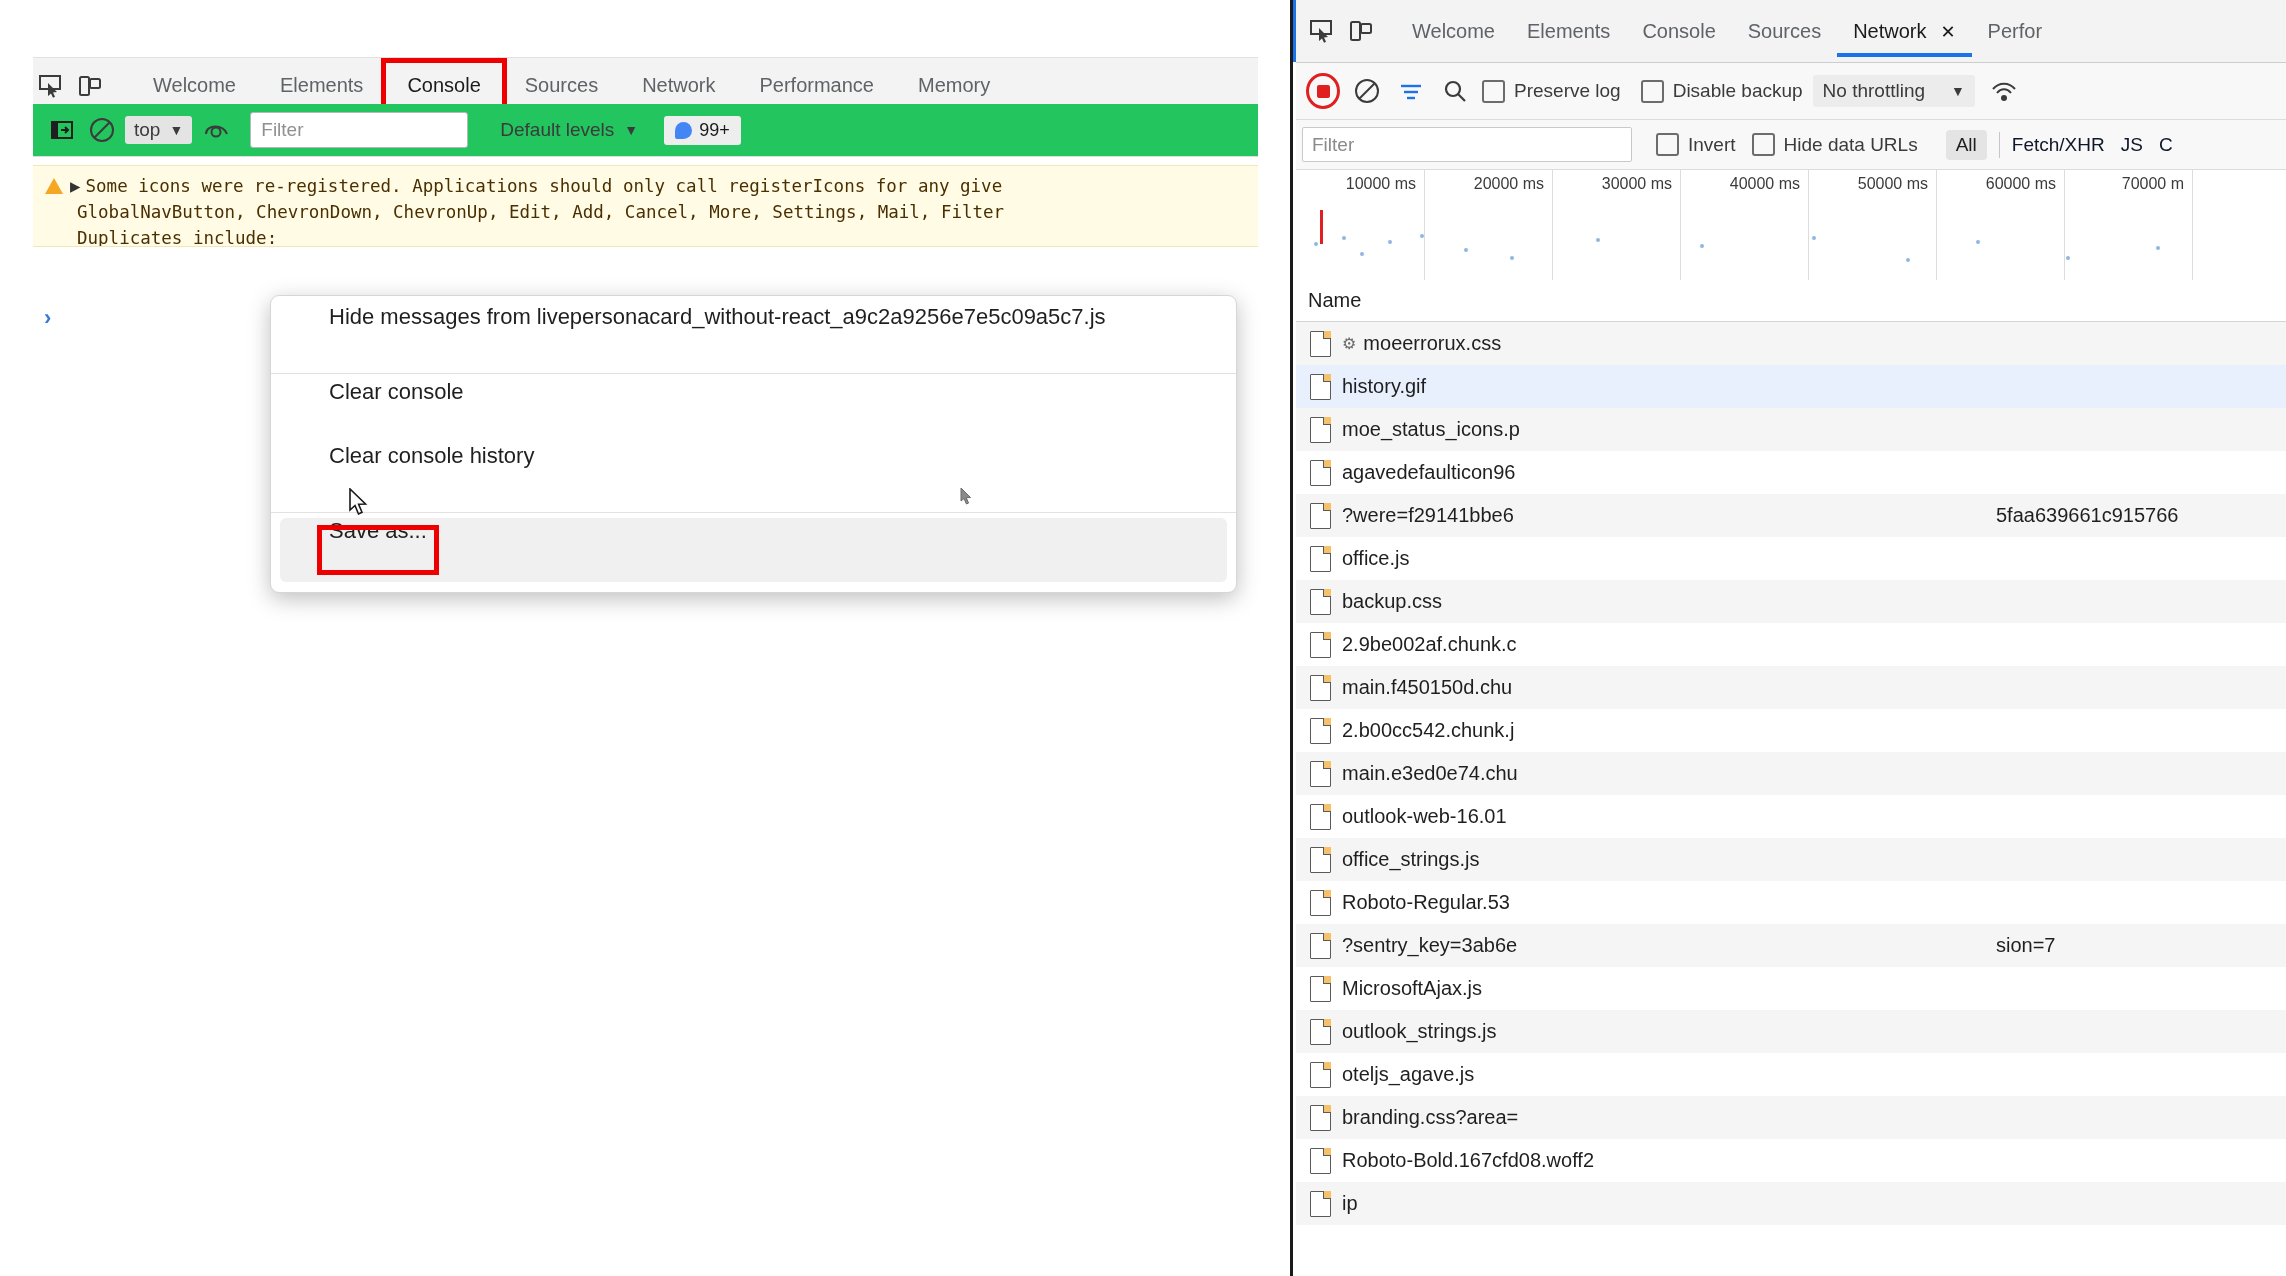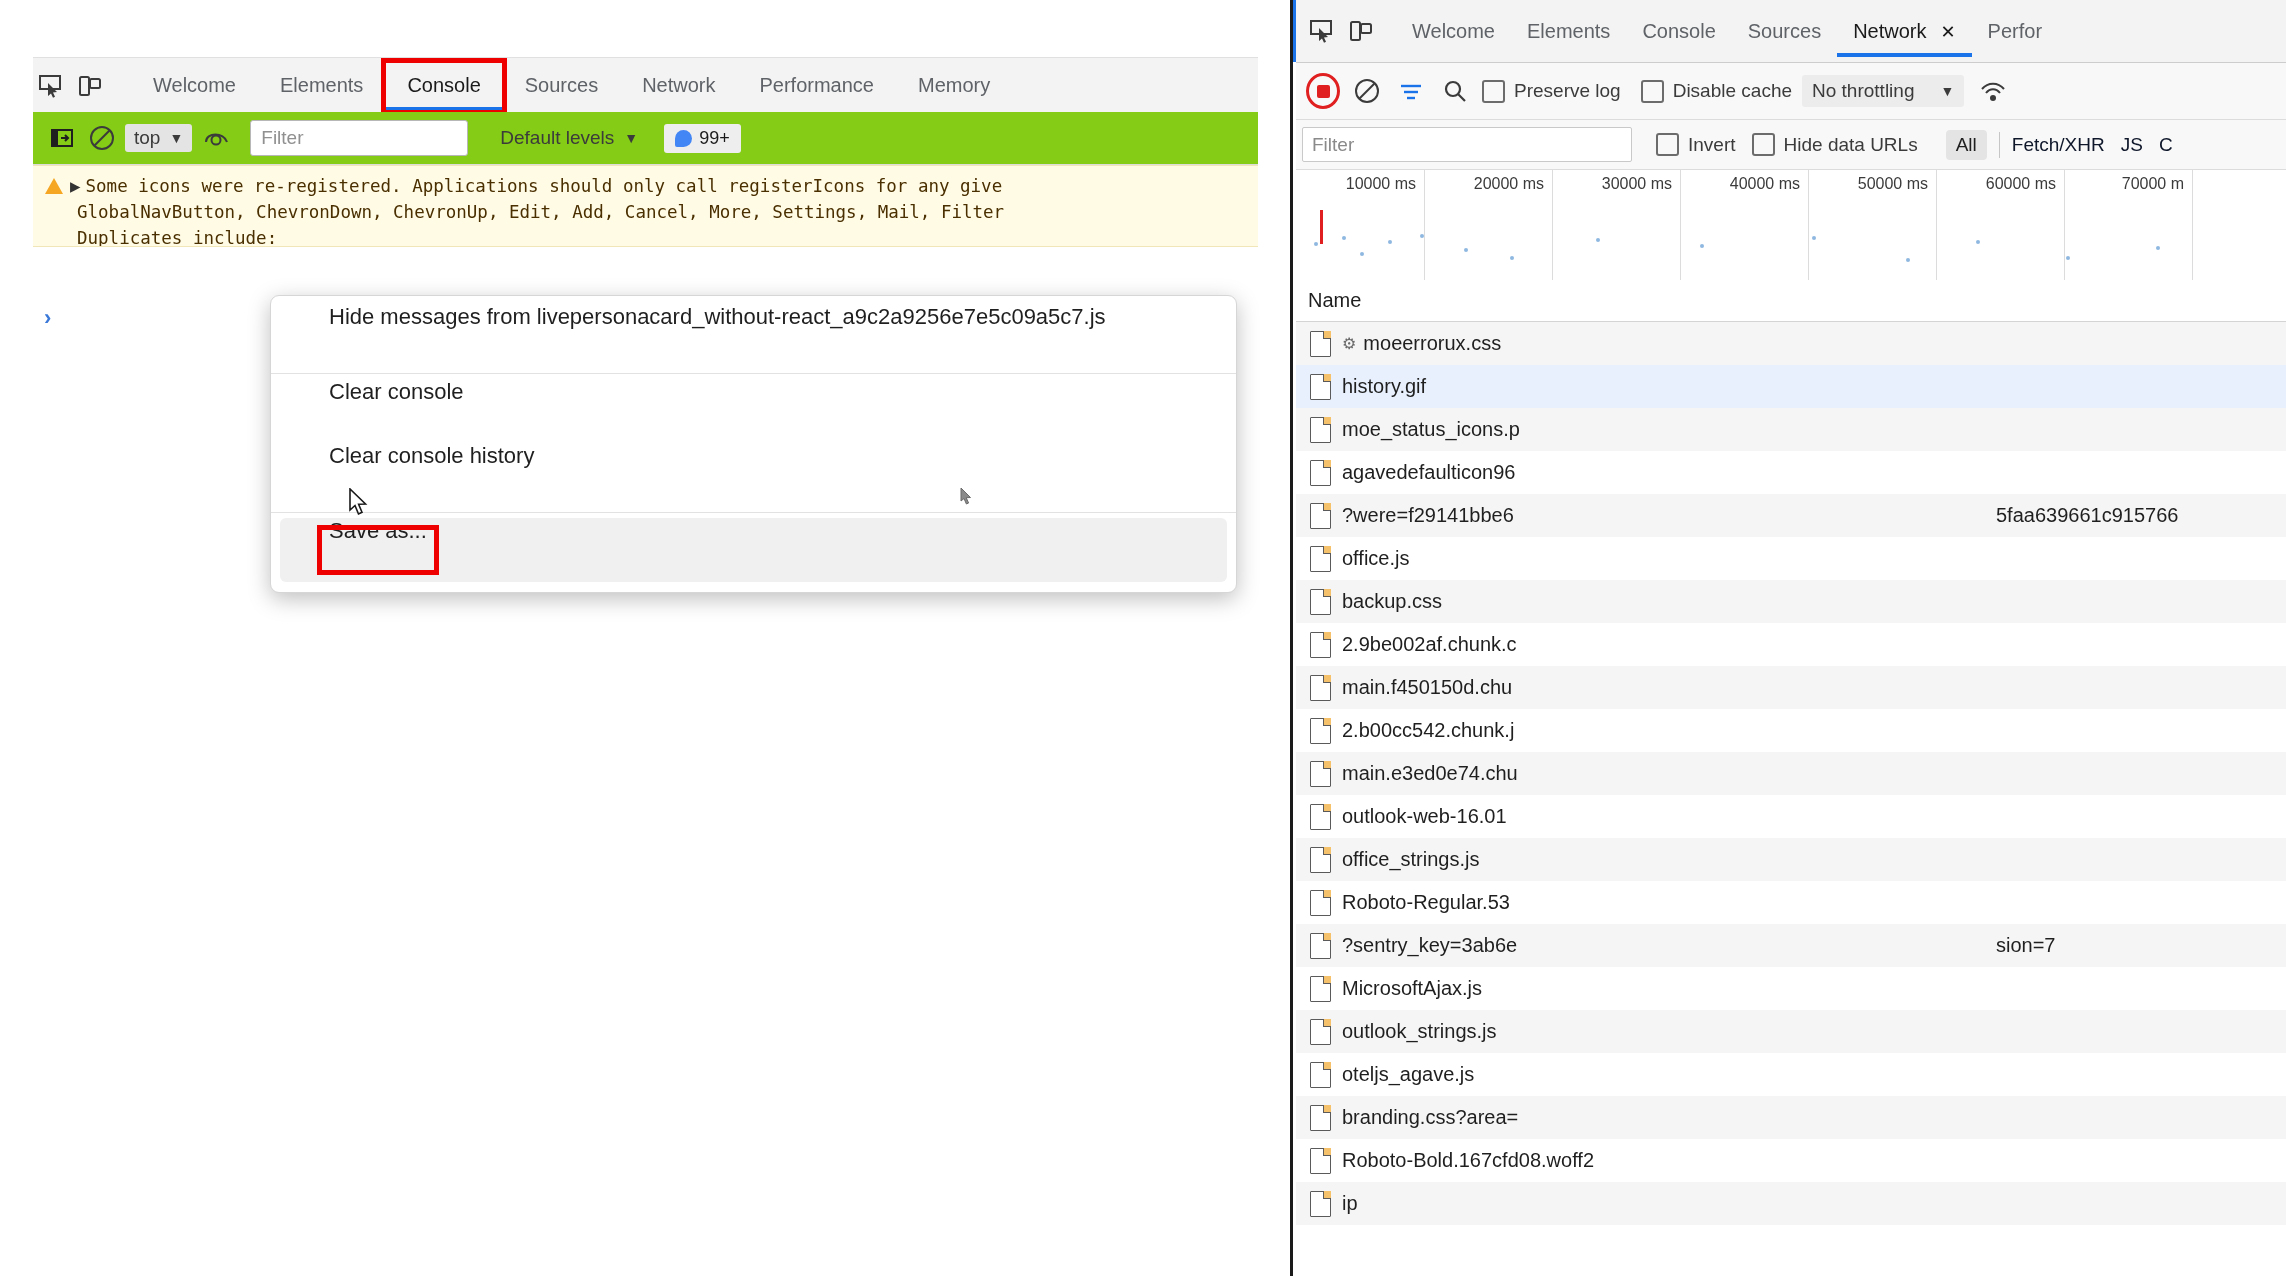--- a/index.html
+++ b/index.html
@@ -29,23 +29,23 @@
     left: 33px; top: 57px;
     width: 1225px; height: 55px;
     background: #f3f3f3;
     border-top: 1px solid #e0e0e0;
     border-bottom: 1px solid #cdcdcd;
     display: flex;
     align-items: center;
   }
   .lp-toolrow {
     position: absolute;
-    left: 33px; top: 112px;
+    left: 33px; top: 104px;
     width: 1225px; height: 53px;
-    background: #84cc16;
+    background: #22c55e;
     border-bottom: 1px solid #dcdcdc;
     display: flex;
     align-items: center;
     padding-left: 12px;
     box-sizing: border-box;
   }
   .dt-icon-btn {
     width: 34px; height: 34px;
     display: flex; align-items: center; justify-content: center;
     margin-right: 6px;
@@ -572,21 +572,21 @@
           <circle cx="11" cy="11" r="7" fill="none" stroke="#3b3b3b" stroke-width="2.2"></circle>
           <line x1="16" y1="16" x2="23" y2="23" stroke="#3b3b3b" stroke-width="2.2"></line>
         </svg>
       </div>
       <div class="tool-label">
         <span class="cb"></span>
         <span>Preserve log</span>
       </div>
       <div class="tool-label" style="margin-left:16px">
         <span class="cb"></span>
-        <span>Disable cache</span>
+        <span>Disable backup</span>
       </div>
       <div class="throttle">
         <span>No throttling</span>
         <span class="caret">▼</span>
       </div>
       <div class="dt-icon-btn" style="margin-left:8px">
         <svg width="30" height="26" viewBox="0 0 30 26">
           <path d="M4 11 C10 4, 20 4, 26 11" fill="none" stroke="#3b3b3b" stroke-width="2"></path>
           <path d="M8 15 C12 10, 18 10, 22 15" fill="none" stroke="#3b3b3b" stroke-width="2"></path>
           <circle cx="15" cy="20" r="3" fill="#3b3b3b"></circle>

